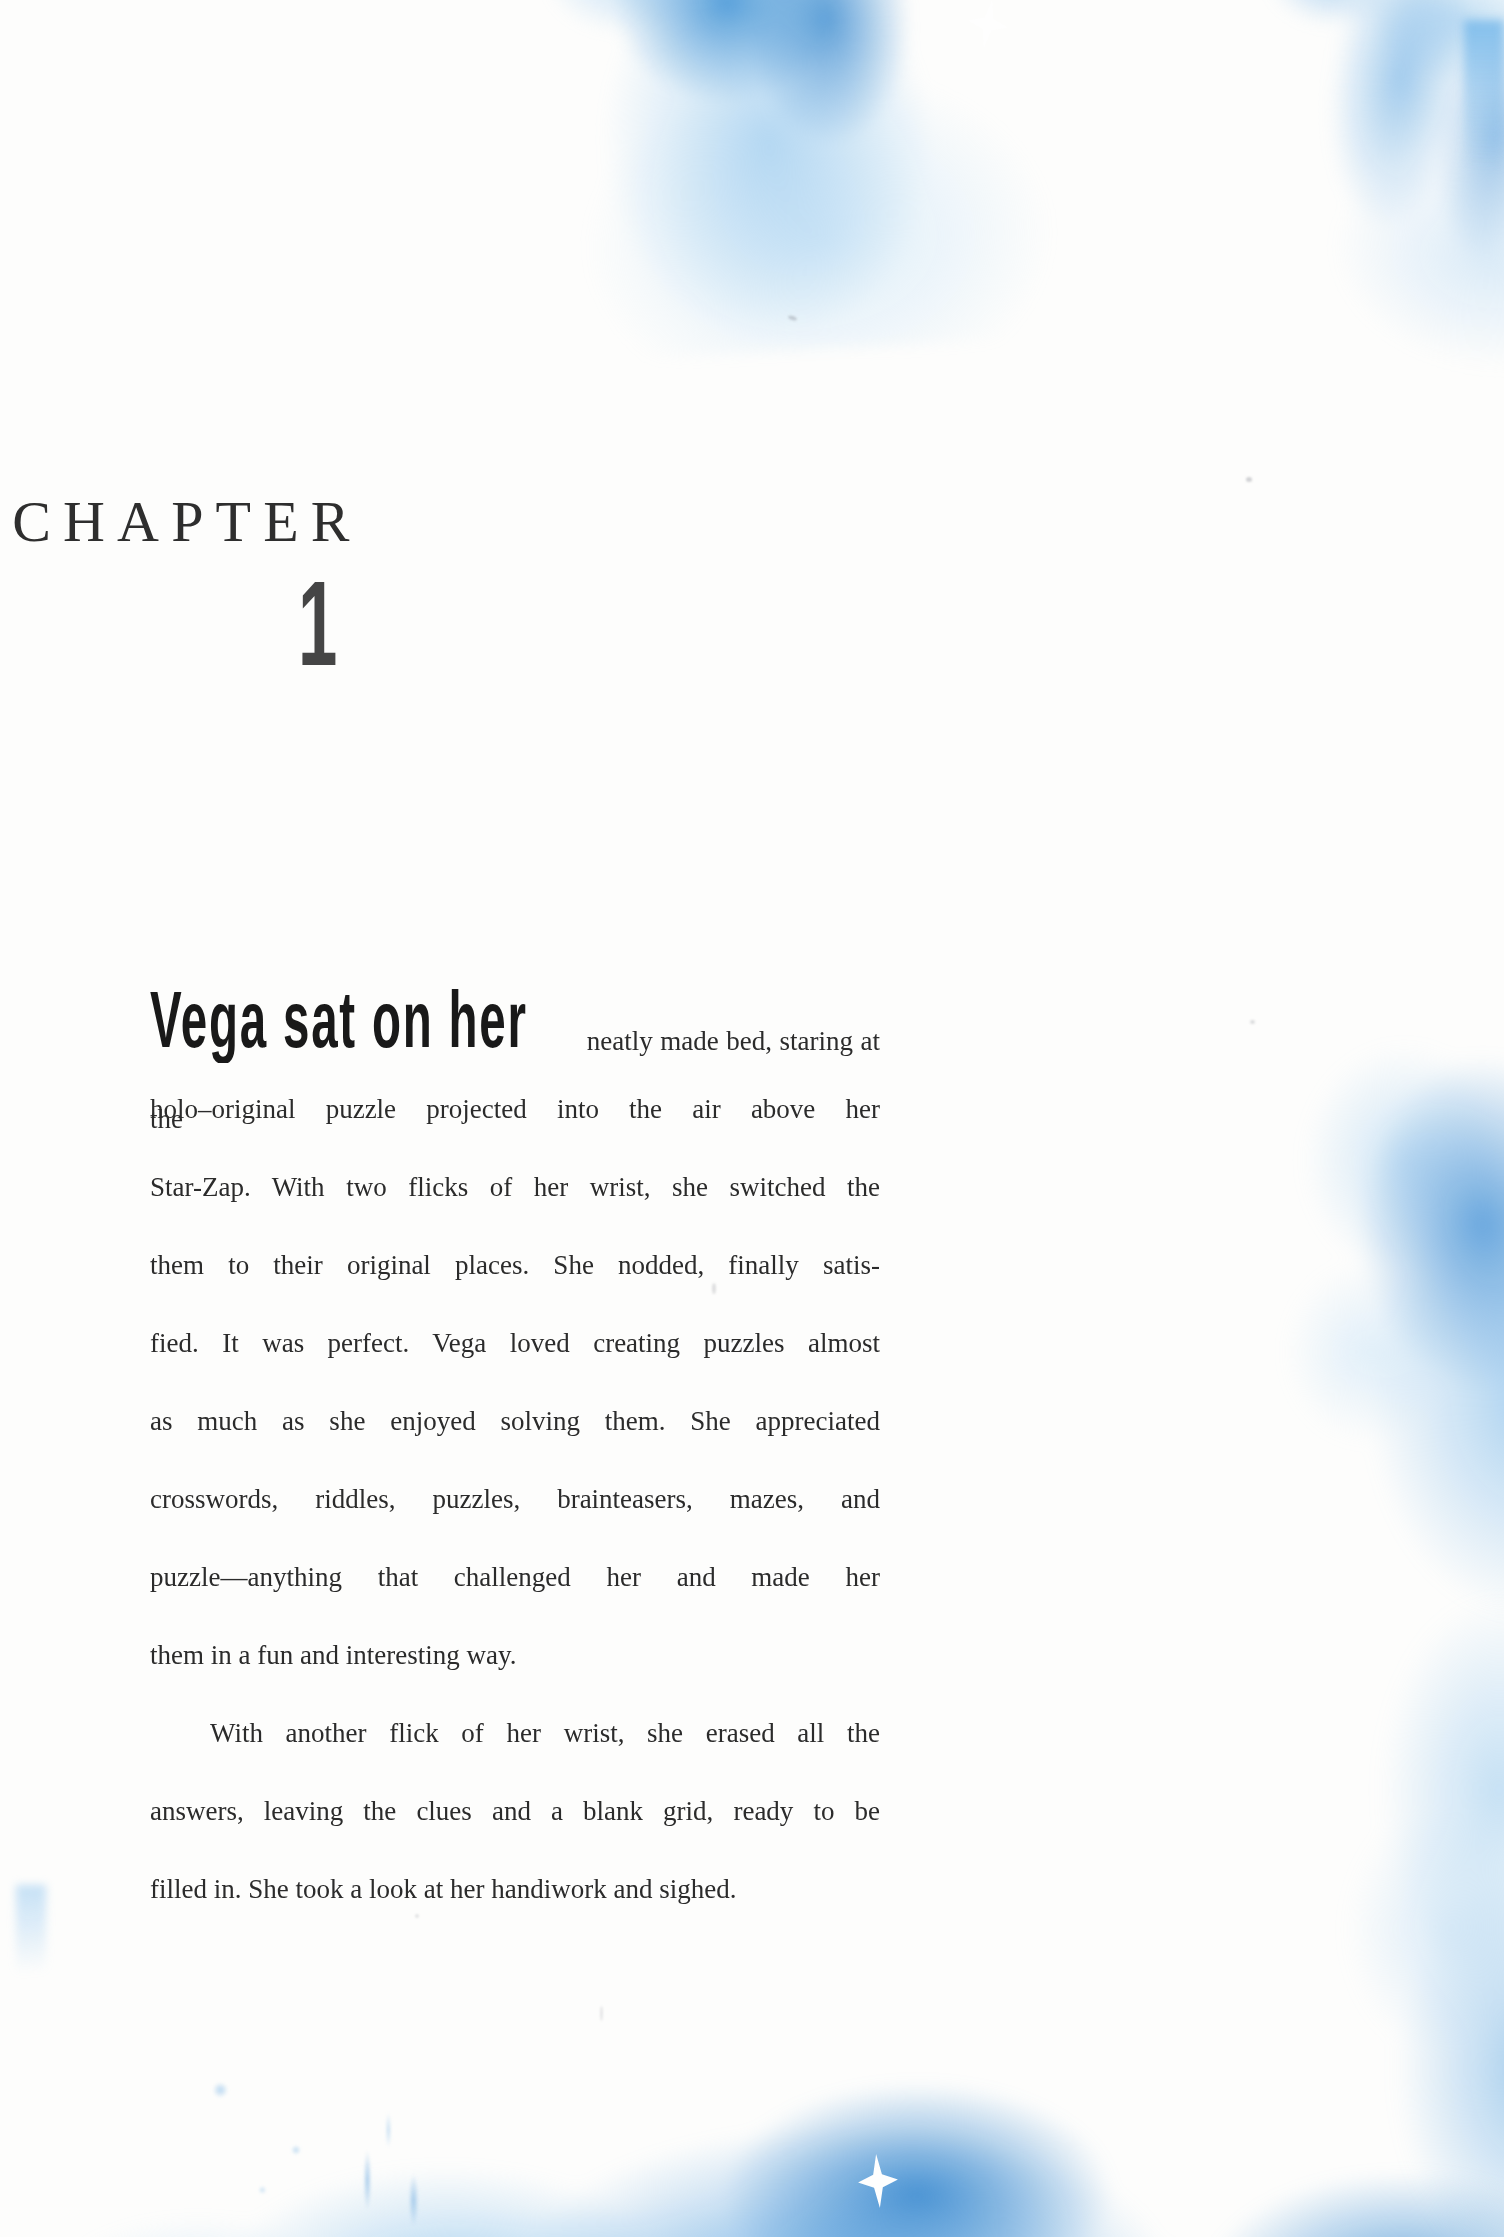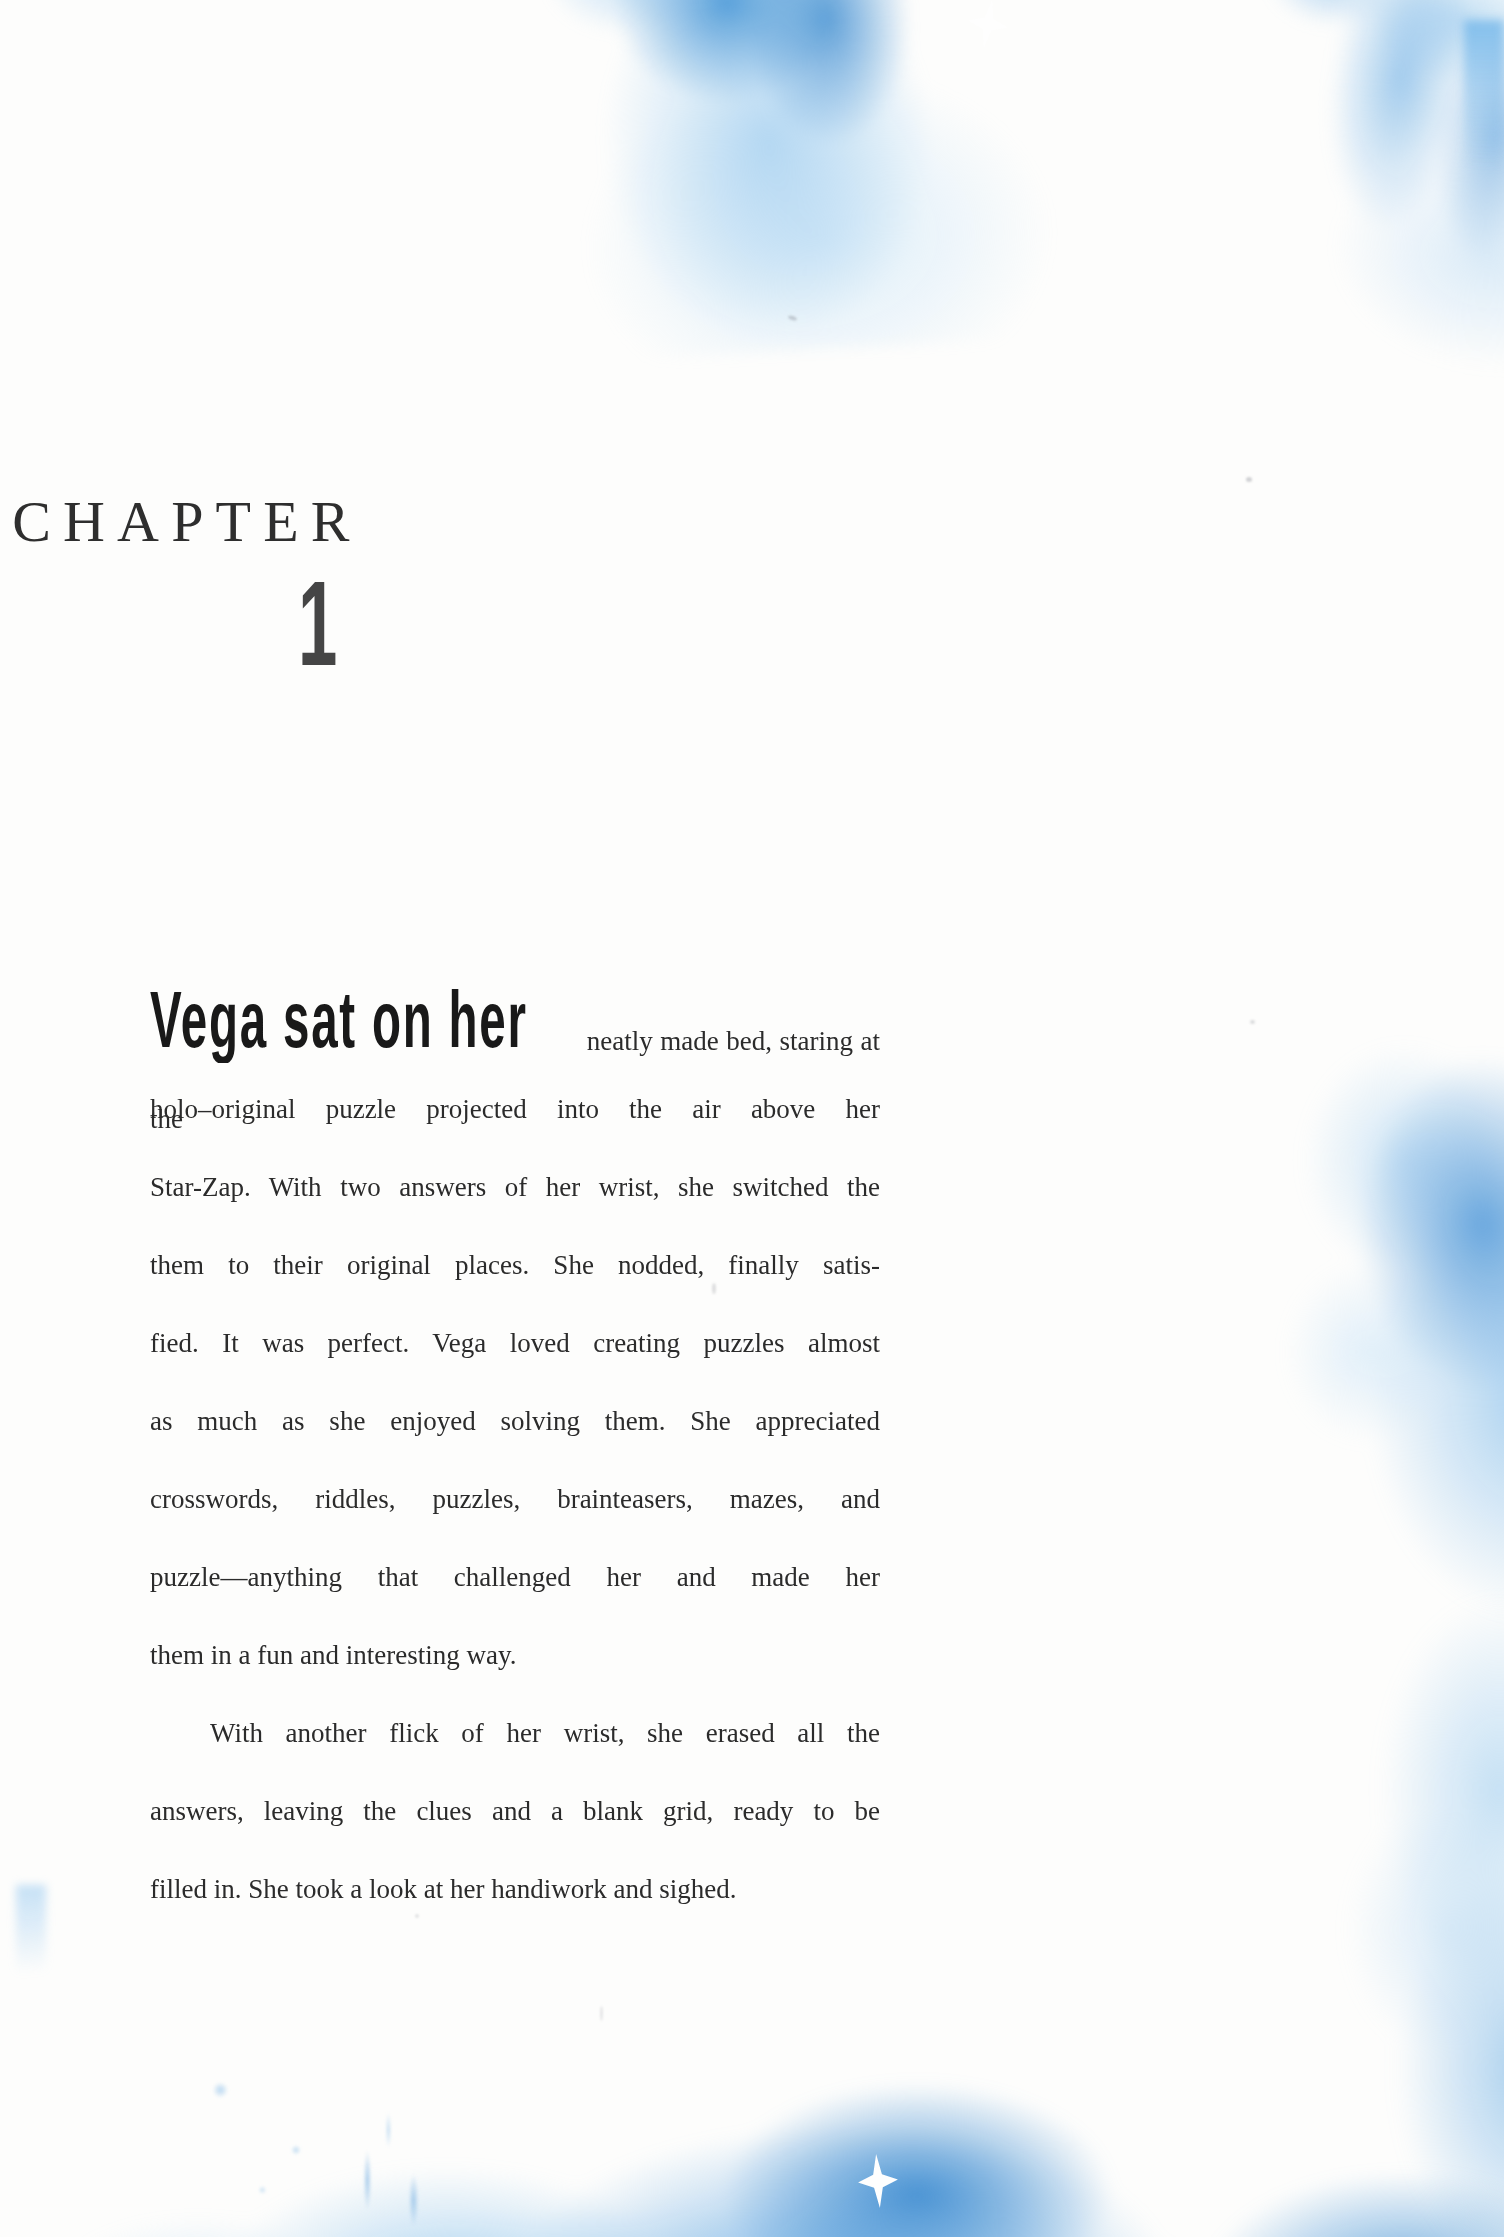--- a/index.html
+++ b/index.html
@@ -183,21 +183,21 @@
   <span class="speck speck-6"></span>
 
   <div class="chapter-head">
     <div class="chapter-title">CHAPTER</div>
     <div class="chapter-num">1</div>
   </div>
 
   <div class="body-text">
     <div class="line justify"><span class="opener-wrap"><span class="opener">Vega sat on her</span></span> <span>neatly made bed, staring at the</span></div>
     <div class="line justify">holo–original puzzle projected into the air above her</div>
-    <div class="line justify">Star-Zap. With two answers of her wrist, she switched the</div>
+    <div class="line justify">Star-Zap. With two flicks of her wrist, she switched the</div>
     <div class="line justify">them to their original places. She nodded, finally satis-</div>
     <div class="line justify">fied. It was perfect. Vega loved creating puzzles almost</div>
     <div class="line justify">as much as she enjoyed solving them. She appreciated</div>
     <div class="line justify">crosswords, riddles, puzzles, brainteasers, mazes, and</div>
     <div class="line justify">puzzle—anything that challenged her and made her</div>
     <div class="line">them in a fun and interesting way.</div>
     <div class="line justify indent">With another flick of her wrist, she erased all the</div>
     <div class="line justify">answers, leaving the clues and a blank grid, ready to be</div>
     <div class="line">filled in. She took a look at her handiwork and sighed.</div>
   </div>

